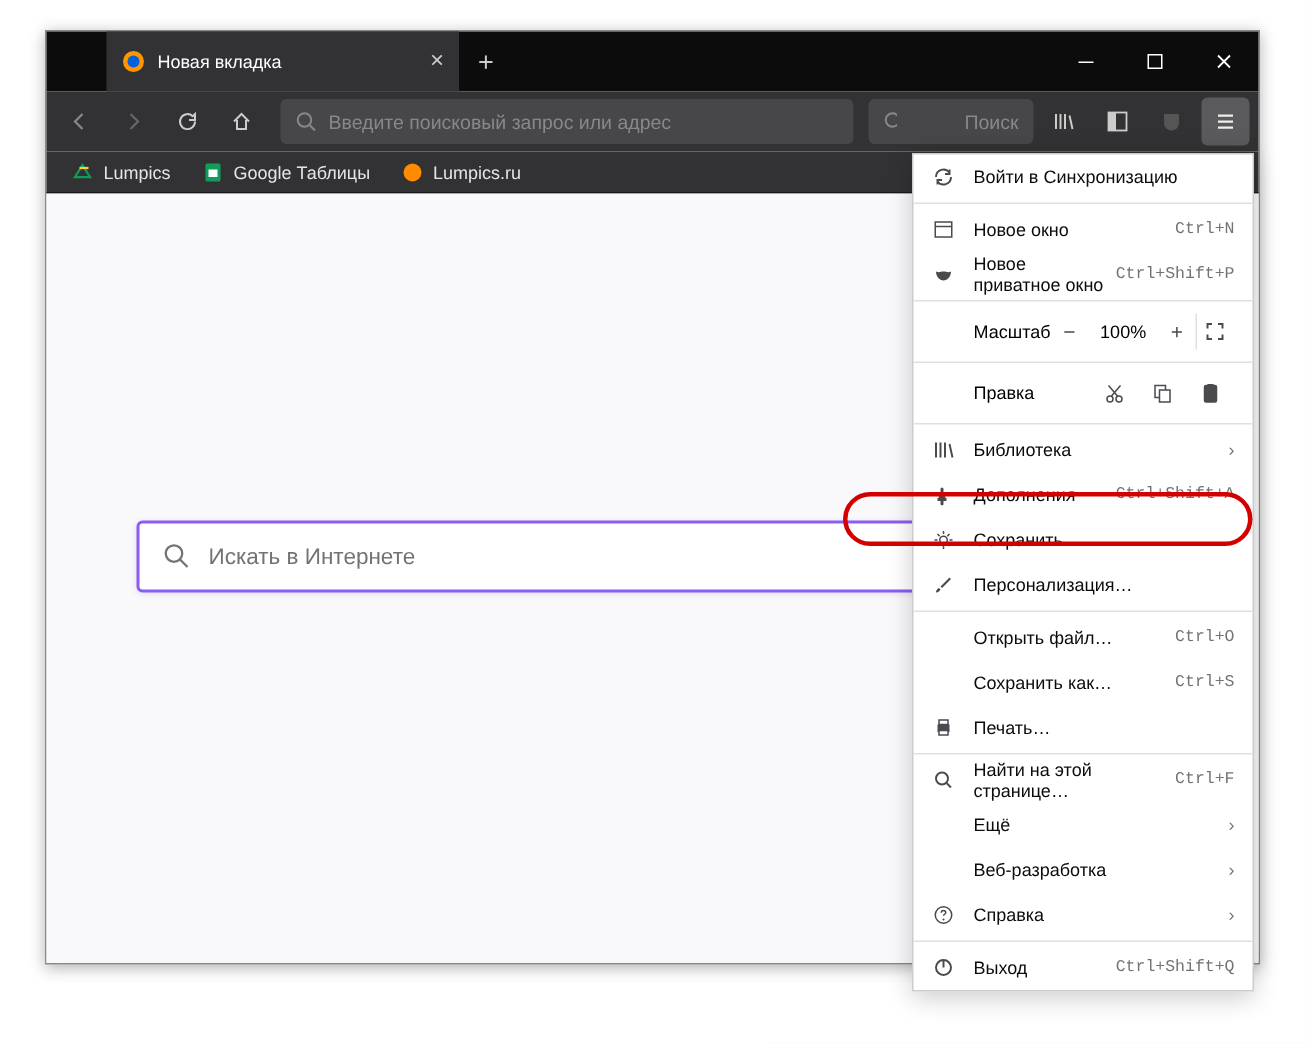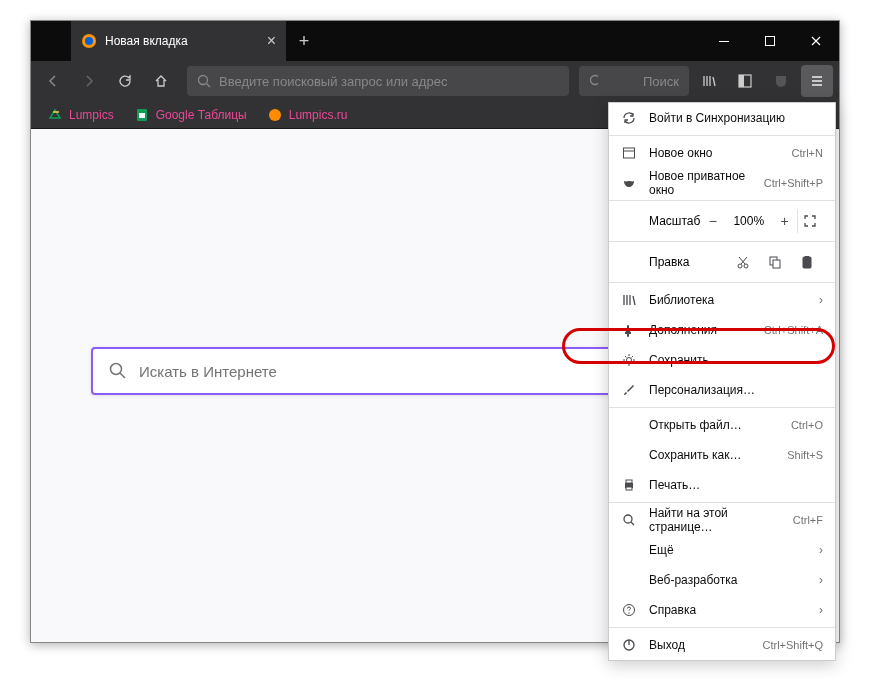--- a/index.html
+++ b/index.html
@@ -1,42 +1,42 @@
 <!DOCTYPE html>
 <html><head>
 <meta charset="utf-8">
 <style>
 * { margin: 0; padding: 0; box-sizing: border-box; font-family: "Segoe UI", Arial, sans-serif; }
 body { background: #fff; width: 873px; height: 695px; position: relative; overflow: hidden; }
 .window { position: absolute; left: 30px; top: 20px; width: 810px; height: 623px; background: #fff; box-shadow: 0 2px 10px rgba(0,0,0,0.3); border: 1px solid #888; }
 .titlebar { height: 40px; background: #0c0c0d; display: flex; align-items: stretch; }
-.tab { background: #323234; display: flex; align-items: center; padding: 0 10px; width: 215px; margin-left: 40px; color: #fff; font-size: 12px; text-align: right; }
+.tab { background: #323234; display: flex; align-items: center; padding: 0 10px; width: 235px; margin-left: 40px; color: #fff; font-size: 12px; text-align: right; }
 .tab .favicon { width: 16px; height: 16px; margin-right: 8px; }
 .tab .close { margin-left: auto; color: #ccc; font-size: 16px; }
 .newtab-btn { width: 36px; display: flex; align-items: center; justify-content: center; color: #ccc; font-size: 18px; }
 .winctrls { margin-left: auto; display: flex; }
 .winctrl { width: 46px; display: flex; align-items: center; justify-content: center; color: #fff; }
 .toolbar { height: 40px; background: #323234; display: flex; align-items: center; padding: 0 6px; gap: 4px; }
 .tb-btn { width: 32px; height: 32px; display: flex; align-items: center; justify-content: center; color: #ccc; border-radius: 4px; }
 .tb-btn.disabled { color: #666; }
 .urlbar { flex: 1; height: 30px; background: #474749; border-radius: 4px; display: flex; align-items: center; padding: 0 10px; color: #888; font-size: 13px; margin: 0 6px; }
 .searchbar { width: 110px; height: 30px; background: #474749; border-radius: 4px; display: flex; align-items: center; padding: 0 10px; color: #888; font-size: 13px; gap: 37px; }
 .hamburger { background: #5a5a5c; border-radius: 4px; }
 .bookmarks { height: 28px; background: #323234; display: flex; align-items: center; padding: 0 8px; gap: 4px; border-bottom: 1px solid #1a1a1a; }
-.bm-item { display: flex; align-items: center; color: #ec4899; font-size: 12px; padding: 2px 8px; gap: 6px; }
+.bm-item { display: flex; align-items: center; color: #e5e5e5; font-size: 12px; padding: 2px 8px; gap: 6px; }
 .bm-icon { width: 16px; height: 16px; display: flex; align-items: center; justify-content: center; }
 .content { height: calc(100% - 108px); background: #f9f9fb; position: relative; }
 .home-search { position: absolute; left: 60px; right: 60px; top: 218px; height: 48px; background: #fff; border: 2px solid #8b5cf6; border-radius: 4px; display: flex; align-items: center; padding: 0 16px; box-shadow: 0 1px 4px rgba(0,0,0,0.1); }
 .home-search .icon { color: #737373; margin-right: 12px; }
 .home-search .ph { color: #737373; font-size: 15px; }
 .menu { position: absolute; right: 3px; top: 81px; width: 228px; background: #fff; border: 1px solid #ccc; box-shadow: 0 4px 16px rgba(0,0,0,0.2); }
 .menu-item { display: flex; align-items: center; height: 30px; padding: 0 12px; font-size: 12px; color: #0c0c0d; }
 .menu-item .micon { width: 16px; height: 16px; margin-right: 12px; display: flex; align-items: center; justify-content: center; color: #4a4a4f; flex-shrink: 0; }
 .menu-item .label { flex: 1; }
-.menu-item .shortcut { color: #737373; font-size: 11px; }
+.menu-item .shortcut { color: #737373; font-size: 11px; font-family: Liberation Mono, monospace; }
 .menu-item .chev { color: #737373; }
 .menu-sep { height: 1px; background: #e0e0e0; margin: 2px 0; }
 .menu-row { display: flex; align-items: center; height: 36px; padding: 0 12px; font-size: 12px; }
 .menu-row .label { flex: 1; padding-left: 28px; }
 .menu-row .ctrl { width: 32px; height: 26px; display: flex; align-items: center; justify-content: center; color: #4a4a4f; font-size: 14px; }
 .menu-row .sep-v { width: 1px; height: 24px; background: #e0e0e0; }
 .zoom-val { font-size: 12px; padding: 0 8px; }
 .highlight { position: absolute; border: 3px solid #d40000; border-radius: 22px; pointer-events: none; }
 .highlight.h1 { right: 4px; top: 307px; width: 273px; height: 36px; }
 svg { display: block; }
@@ -279,21 +279,21 @@
     </div>
     <div class="menu-sep"></div>
     <div class="menu-item">
       <span class="micon"></span>
       <span class="label">Открыть файл…</span>
       <span class="shortcut">Ctrl+O</span>
     </div>
     <div class="menu-item">
       <span class="micon"></span>
       <span class="label">Сохранить как…</span>
-      <span class="shortcut">Shift+S</span>
+      <span class="shortcut">Ctrl+S</span>
     </div>
     <div class="menu-item">
       <span class="micon">
           <svg width="14" height="14">
             <rect x="3" y="5" width="8" height="5" fill="#4a4a4f"></rect>
             <rect x="4" y="2" width="6" height="3" stroke="#4a4a4f" fill="none"></rect>
             <rect x="4" y="9" width="6" height="3" fill="#fff" stroke="#4a4a4f"></rect>
           </svg>
         </span>
       <span class="label">Печать…</span>

